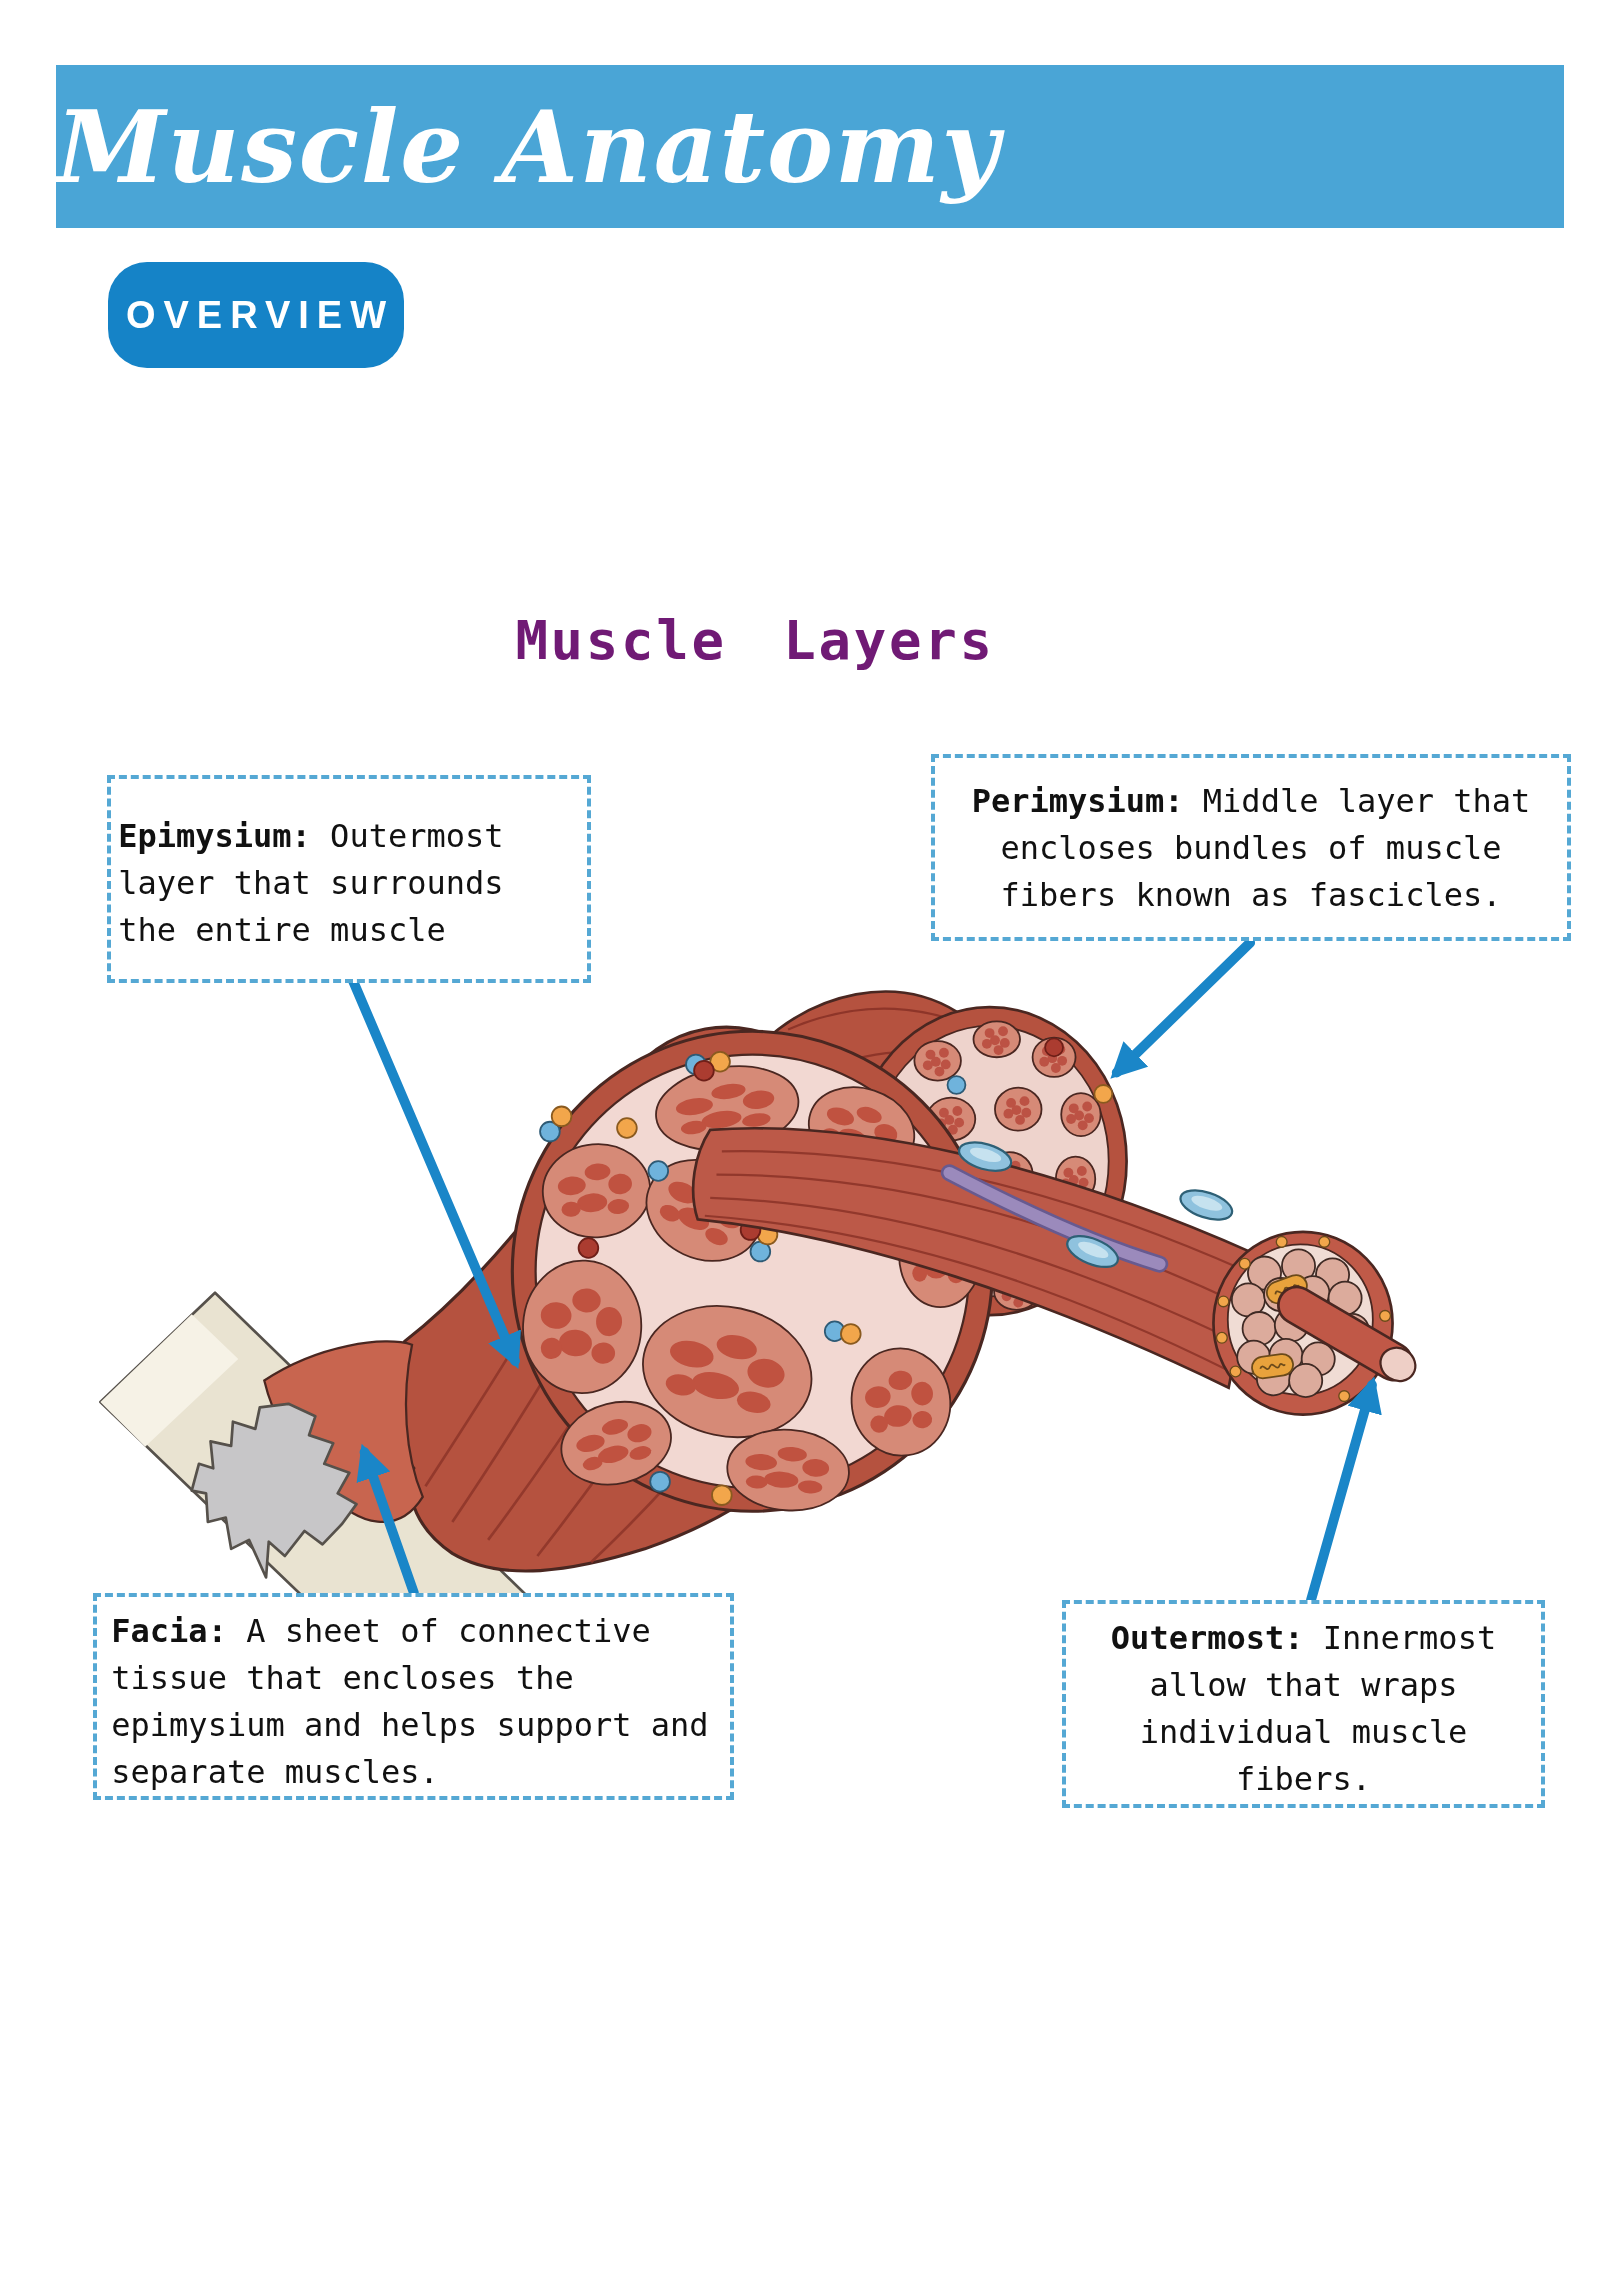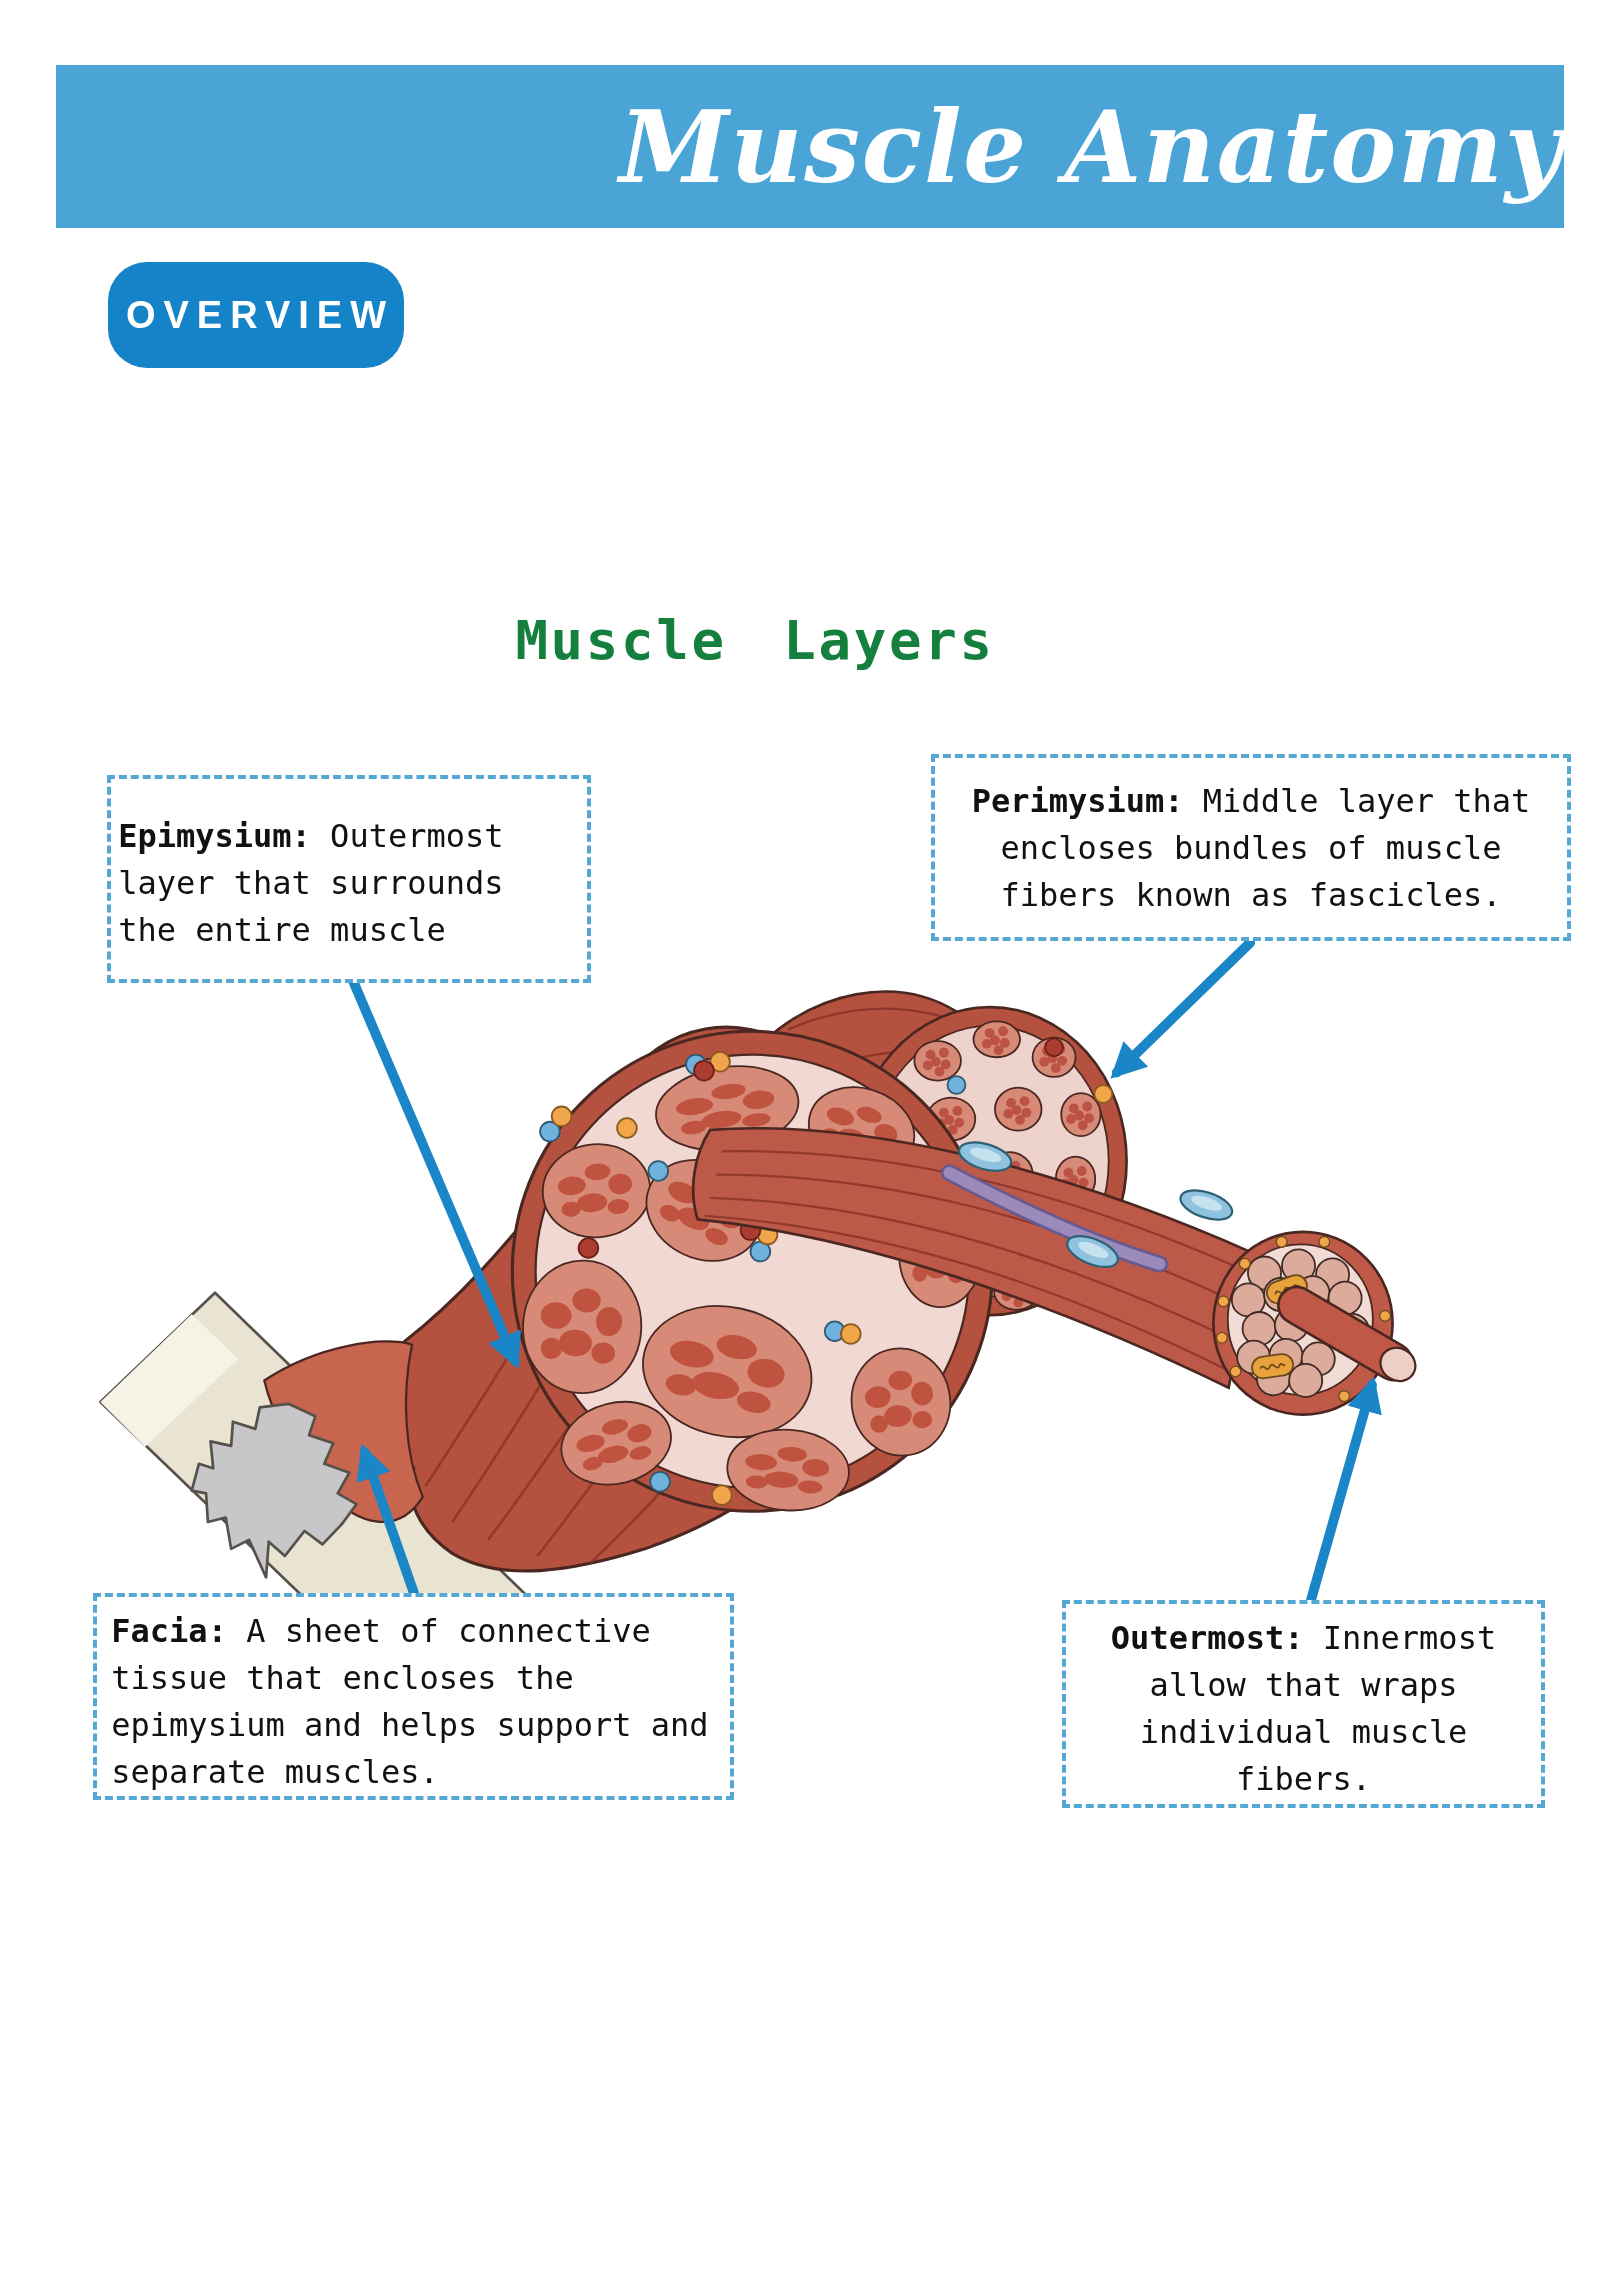--- a/index.html
+++ b/index.html
@@ -1,36 +1,36 @@
 <!DOCTYPE html>
 <html style="font-size:14.3px"><head>
 <meta charset="utf-8">
 <style>
   html,body{margin:0;padding:0;background:#ffffff;}
   .page{position:relative;width:1621px;height:2293px;background:#ffffff;overflow:hidden;
         font-family:"DejaVu Sans Mono", monospace;color:#111;}
 
   
   .banner{position:absolute;left:56px;top:65px;width:1508px;height:163px;background:#4aa5d6;
-          display:flex;align-items:center;justify-content:flex-end;}
+          display:flex;align-items:center;justify-content:flex-start;}
   .banner-title{font-family:"DejaVu Serif", serif;font-style:italic;font-weight:700;
                 font-size:99px;color:#ffffff;letter-spacing:1.8px;white-space:nowrap;}
 
   
   .overview-box{position:absolute;left:57px;top:316px;width:1506px;height:196px;background:#ffffff;
                 border:5.4px solid #1583c7;border-radius:38px;box-sizing:border-box;
                 padding:63px 7.2px 0 14.3px;font-size:36px;line-height:52px;}
   .overview-badge{position:absolute;left:108px;top:262px;width:296px;height:106px;background:#1583c7;
                   border-radius:39px;display:flex;align-items:center;justify-content:center;}
   .overview-badge span{font-family:"Liberation Sans", sans-serif;font-weight:700;font-size:38px;
                        letter-spacing:8px;color:#ffffff;padding-left:8px;}
 
   
   .section-title{position:absolute;left:0;top:609px;width:1510px;text-align:center;
-                 font-weight:700;font-size:54px;letter-spacing:2.7px;word-spacing:21.5px;color:#15803d;}
+                 font-weight:700;font-size:54px;letter-spacing:2.7px;word-spacing:21.5px;color:#701a75;}
 
   
   .callout{position:absolute;background:#ffffff;border:4.5px dashed #55a8d4;box-sizing:border-box;
            font-size:32px;line-height:47px;}
   .callout .term{font-weight:700;}
   .co-epimysium{left:107px;top:775px;width:484px;height:208px;text-align:left;padding:34px 7.2px 0 7.2px;}
   .co-perimysium{left:931px;top:754px;width:640px;height:187px;text-align:center;padding:19.7px 7.2px 0 7.2px;}
   .co-facia{left:93px;top:1593px;width:641px;height:207px;text-align:left;padding:10.7px 10.7px 0 14.3px;}
   .co-endomysium{left:1062px;top:1600px;width:483px;height:208px;text-align:center;padding:10.7px 7.2px 0 7.2px;}
 

